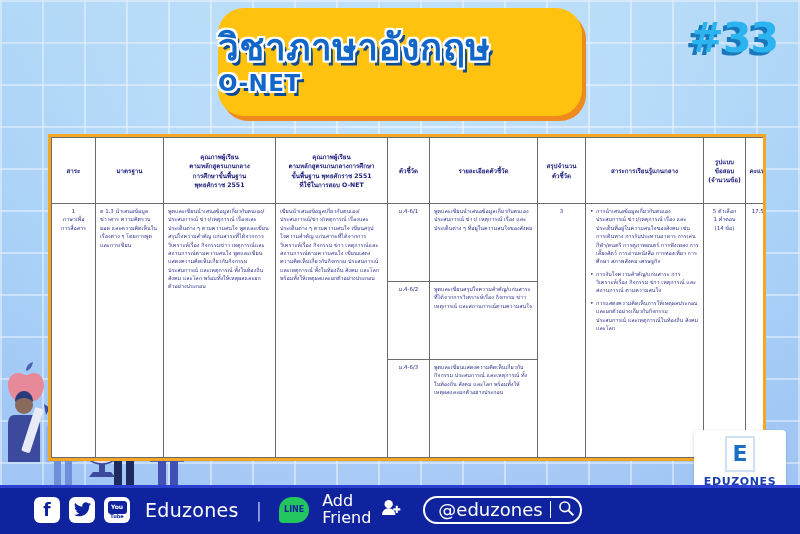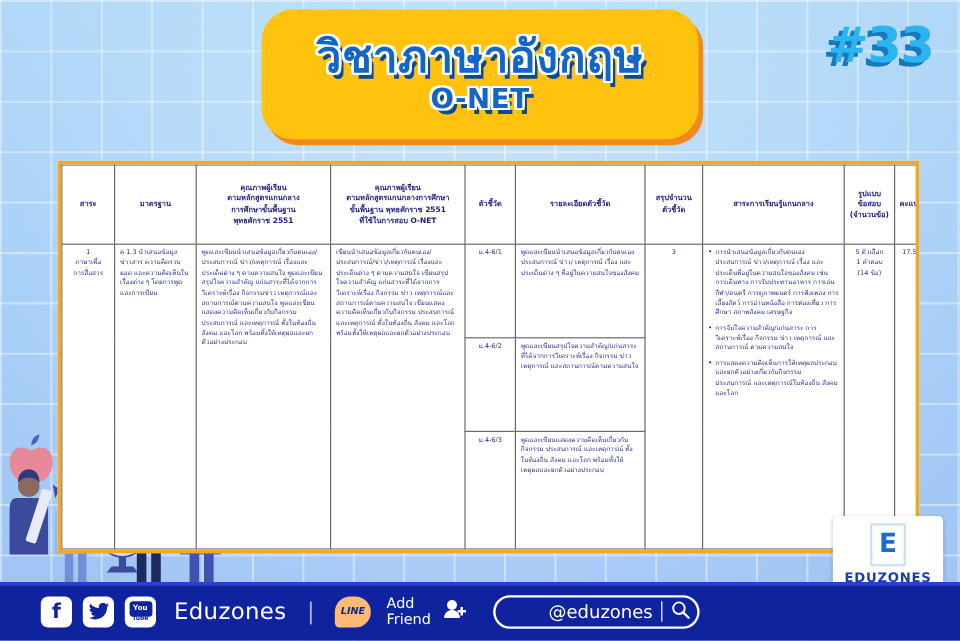--- a/index.html
+++ b/index.html
@@ -24,21 +24,21 @@
     pointer-events: none;
   }
 
   
   #banner {
     position: absolute; left: 218px; top: 8px; width: 364px; height: 108px;
     background: #ffc20e;
     border-radius: 26px;
     box-shadow: 4px 5px 0 0 #f08a1c;
     display: flex; flex-direction: column;
-    align-items: center; justify-content: center;
+    align-items: flex-start; justify-content: center;
     z-index: 6;
   }
   .th-title, .en-title {
     color: #1166c8;
     font-weight: bold;
     letter-spacing: .5px;
     text-shadow:
       -2px -2px 0 #fff, 2px -2px 0 #fff, -2px 2px 0 #fff, 2px 2px 0 #fff,
       0 -2px 0 #fff, 0 2px 0 #fff, -2px 0 0 #fff, 2px 0 0 #fff,
       4px 5px 0 #0b4a96;
@@ -111,31 +111,31 @@
     display: flex; align-items: center; justify-content: center;
     color: #10239e; font-weight: bold; font-size: 17px;
     flex: 0 0 auto;
   }
   .sicon.yt { background: #fff; font-size: 8px; line-height: 1; flex-direction: column; }
   .yt-box { width: 19px; height: 13px; background:#10239e; border-radius:3px; color:#fff;
             display:flex; align-items:center; justify-content:center; font-size:6px; font-weight:bold;}
   #brand { color: #fff; font-size: 19px; margin-left: 6px; letter-spacing: .3px; }
   #sep { color: #9fb0ee; font-size: 19px; margin: 0 8px; }
   .line-badge {
-    width: 30px; height: 26px; background:#fdba74; border-radius: 13px 13px 13px 4px;
+    width: 30px; height: 26px; background:#22c55e; border-radius: 13px 13px 13px 4px;
     display:flex; align-items:center; justify-content:center;
-    color:#10239e; font-weight:bold; font-size:8px; flex:0 0 auto;font-style:italic;
-  }
-  #addfriend { color:#fff; font-size:12px; line-height:1.05; margin-left:4px; }
+    color:#10239e; font-weight:bold; font-size:8px; flex:0 0 auto;
+  }
+  #addfriend { color:#fff; font-size:16px; line-height:1.05; margin-left:4px; }
   #person { color:#fff; font-size:17px; margin-left:2px; }
   #handle {
     margin-left: 12px; height: 28px; border: 2px solid #fff; border-radius: 15px;
     display:flex; align-items:center; padding: 0 6px 0 13px; gap:7px;
   }
-  #handle .txt { color:#fff; font-size:15px;margin-left:31px; }
+  #handle .txt { color:#fff; font-size:18px; }
   #handle .bar { width:1.5px; height:17px; background:#fff; }
   #handle .mag { color:#fff; font-size:15px; }
 
   
   #logo-card {
     position: absolute; right: 14px; bottom: 36px; width: 92px; height: 68px;
     background: #fff; border-radius: 4px; z-index: 7;
     display:flex; flex-direction:column; align-items:center; justify-content:center;
     box-shadow: 0 1px 3px rgba(0,0,0,.2);
   }

